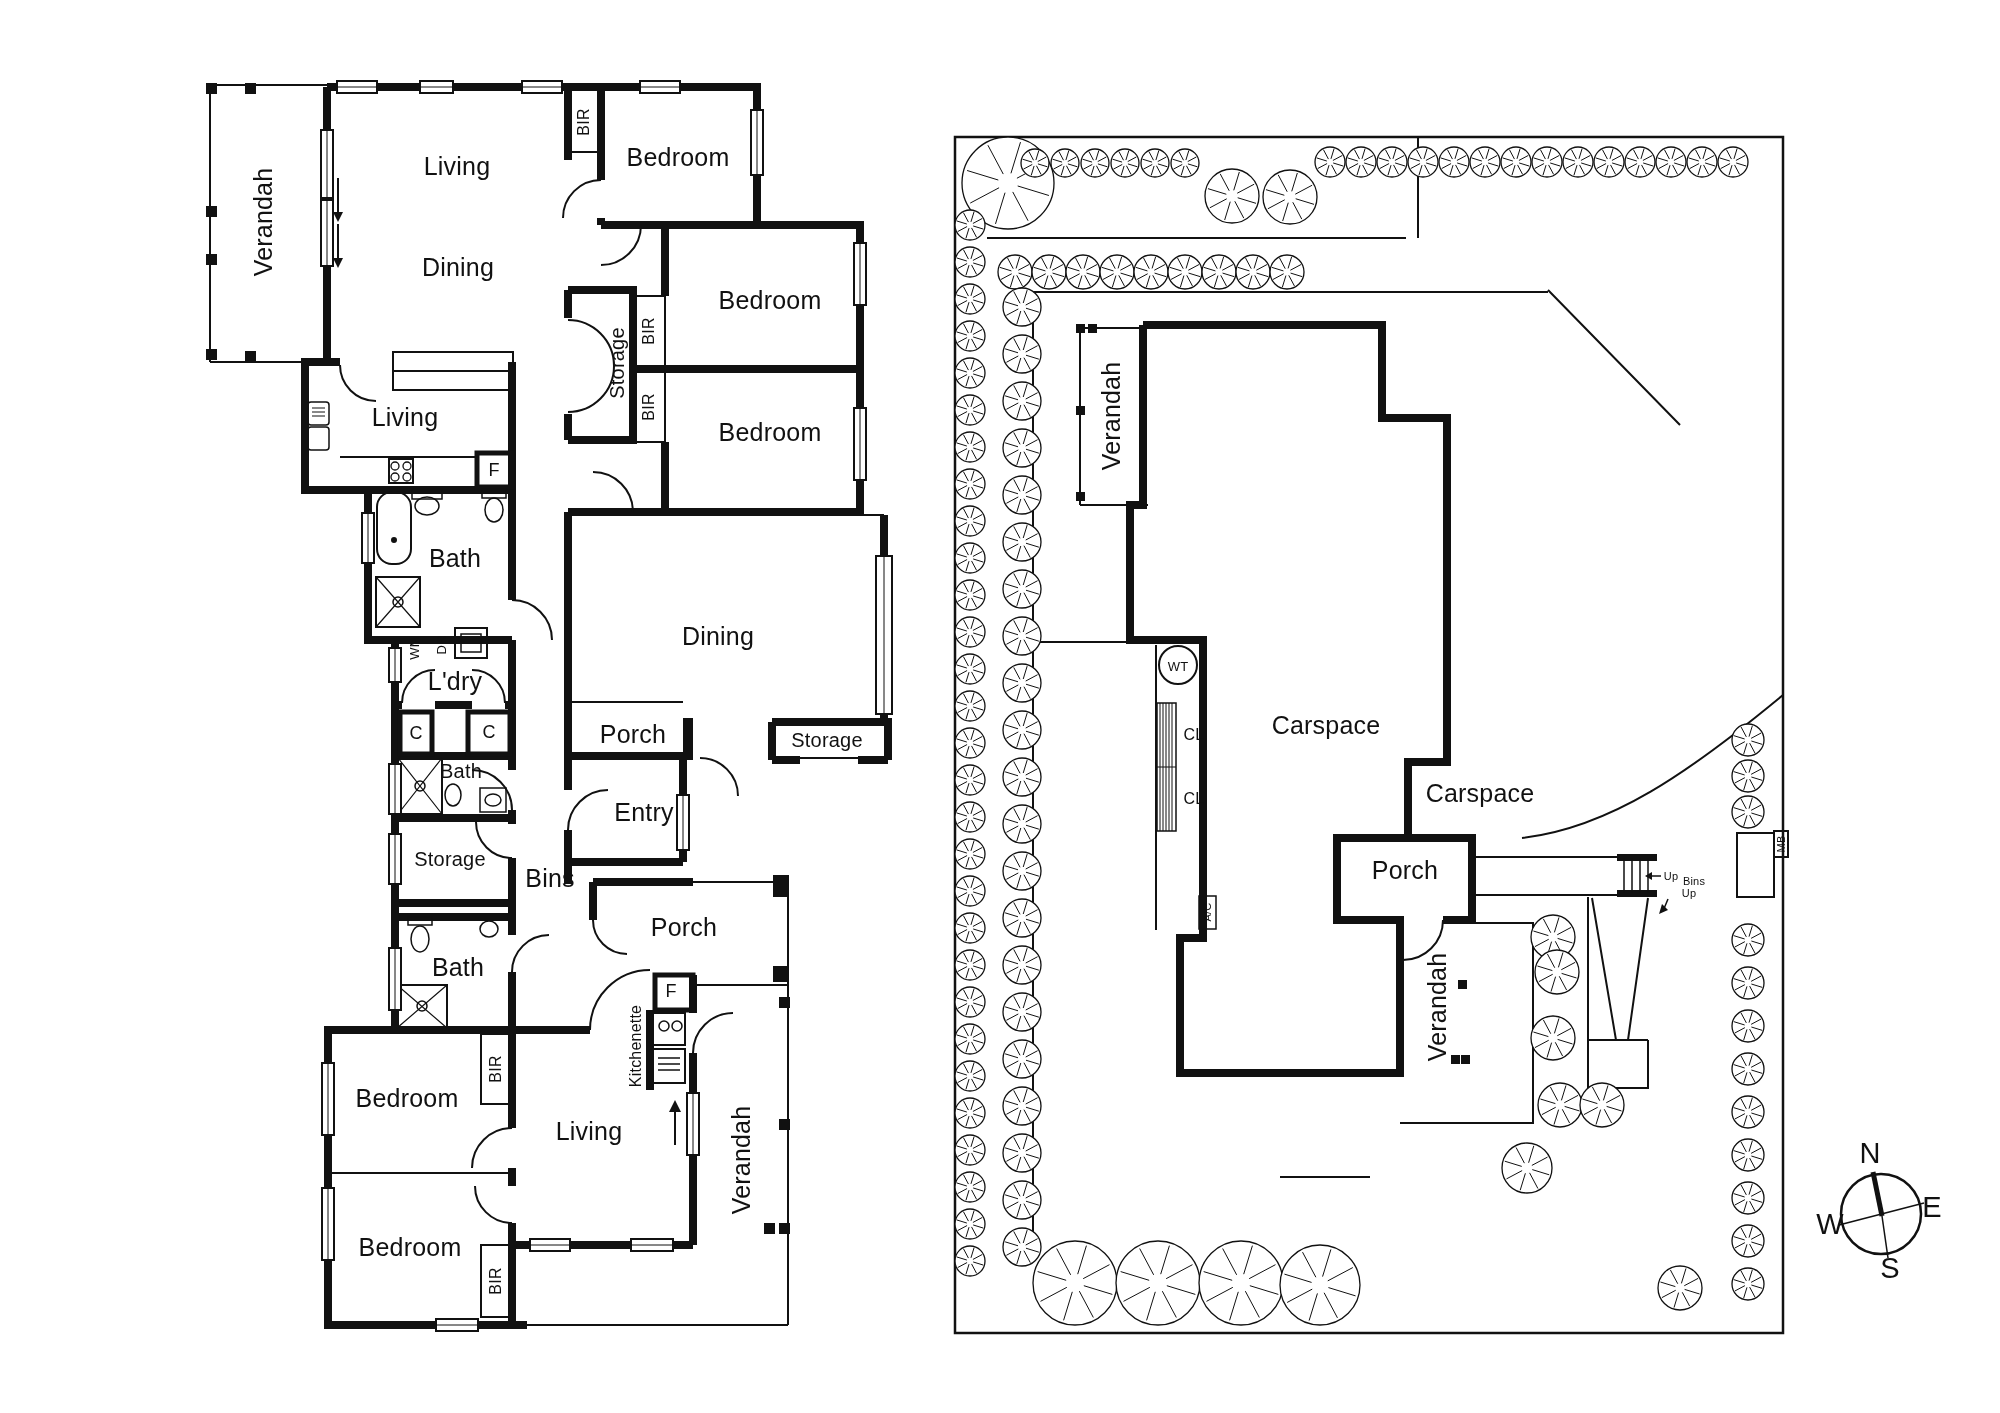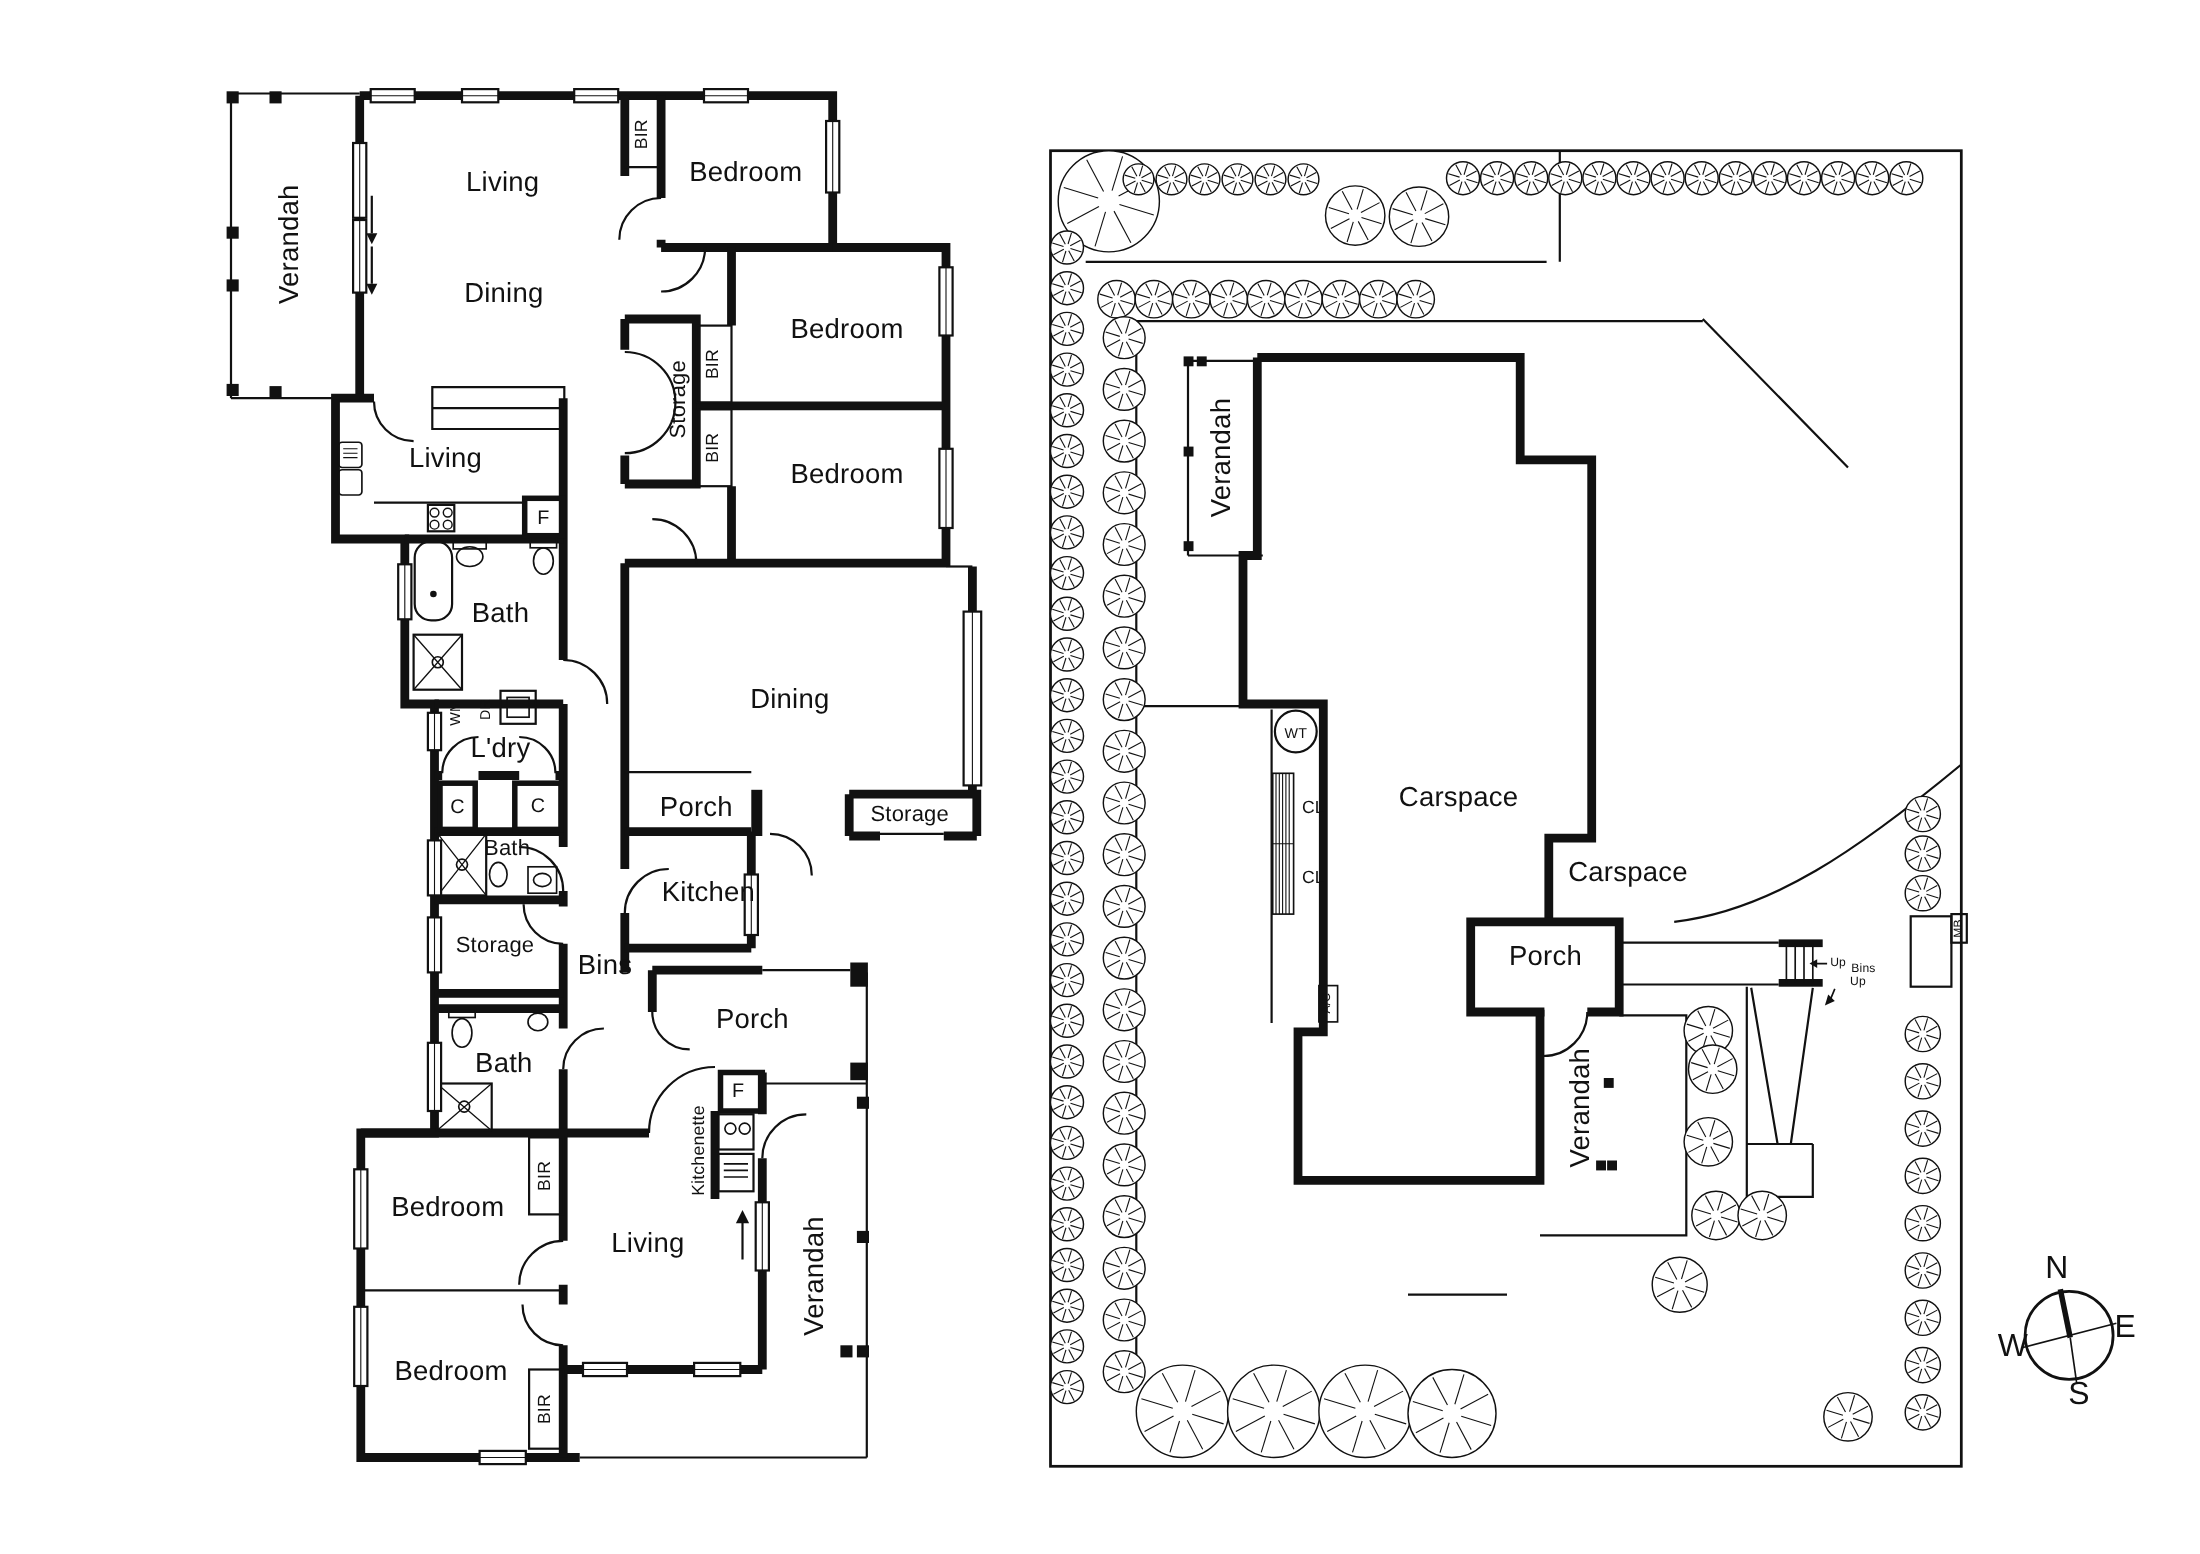--- a/index.html
+++ b/index.html
@@ -1420,21 +1420,21 @@
 <div class="lbl" style="left:455px;top:558px">Bath</div>
 <div class="lbl xs v" style="left:414px;top:648px">WM</div>
 <div class="lbl xs v" style="left:441px;top:645px">DR</div>
 <div class="lbl" style="left:455px;top:681px">L'dry</div>
 <div class="lbl" style="left:718px;top:636px">Dining</div>
 <div class="lbl tg" style="left:416px;top:733px">C</div>
 <div class="lbl tg" style="left:489px;top:732px">C</div>
 <div class="lbl md" style="left:461px;top:771px">Bath</div>
 <div class="lbl" style="left:633px;top:734px">Porch</div>
 <div class="lbl md" style="left:827px;top:740px">Storage</div>
-<div class="lbl" style="left:644px;top:812px">Kitchen</div>
+<div class="lbl" style="left:644px;top:812px">Entry</div>
 <div class="lbl" style="left:550px;top:878px">Bins</div>
 <div class="lbl md" style="left:450px;top:859px">Storage</div>
 <div class="lbl" style="left:458px;top:967px">Bath</div>
 <div class="lbl" style="left:684px;top:927px">Porch</div>
 <div class="lbl tg" style="left:671px;top:991px">F</div>
 <div class="lbl sm v" style="left:636px;top:1046px">Kitchenette</div>
 <div class="lbl" style="left:407px;top:1098px">Bedroom</div>
 <div class="lbl" style="left:410px;top:1247px">Bedroom</div>
 <div class="lbl" style="left:589px;top:1131px">Living</div>
 <div class="lbl v" style="left:741px;top:1160px">Verandah</div>

